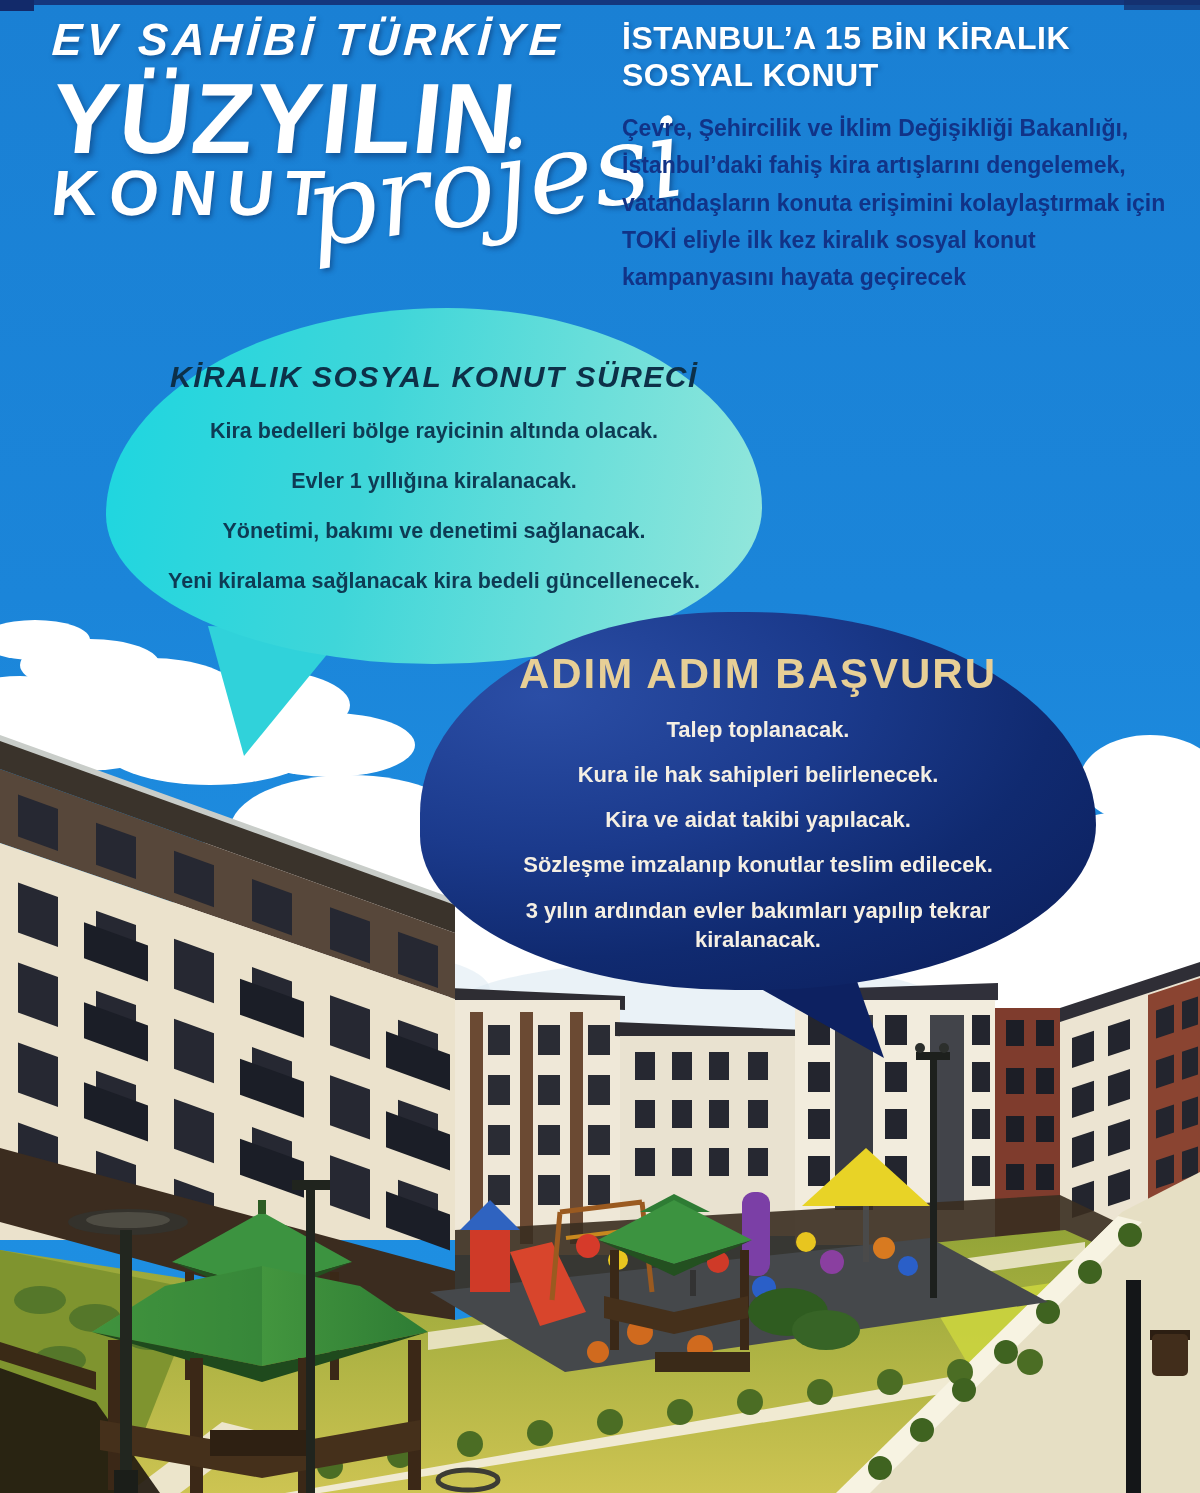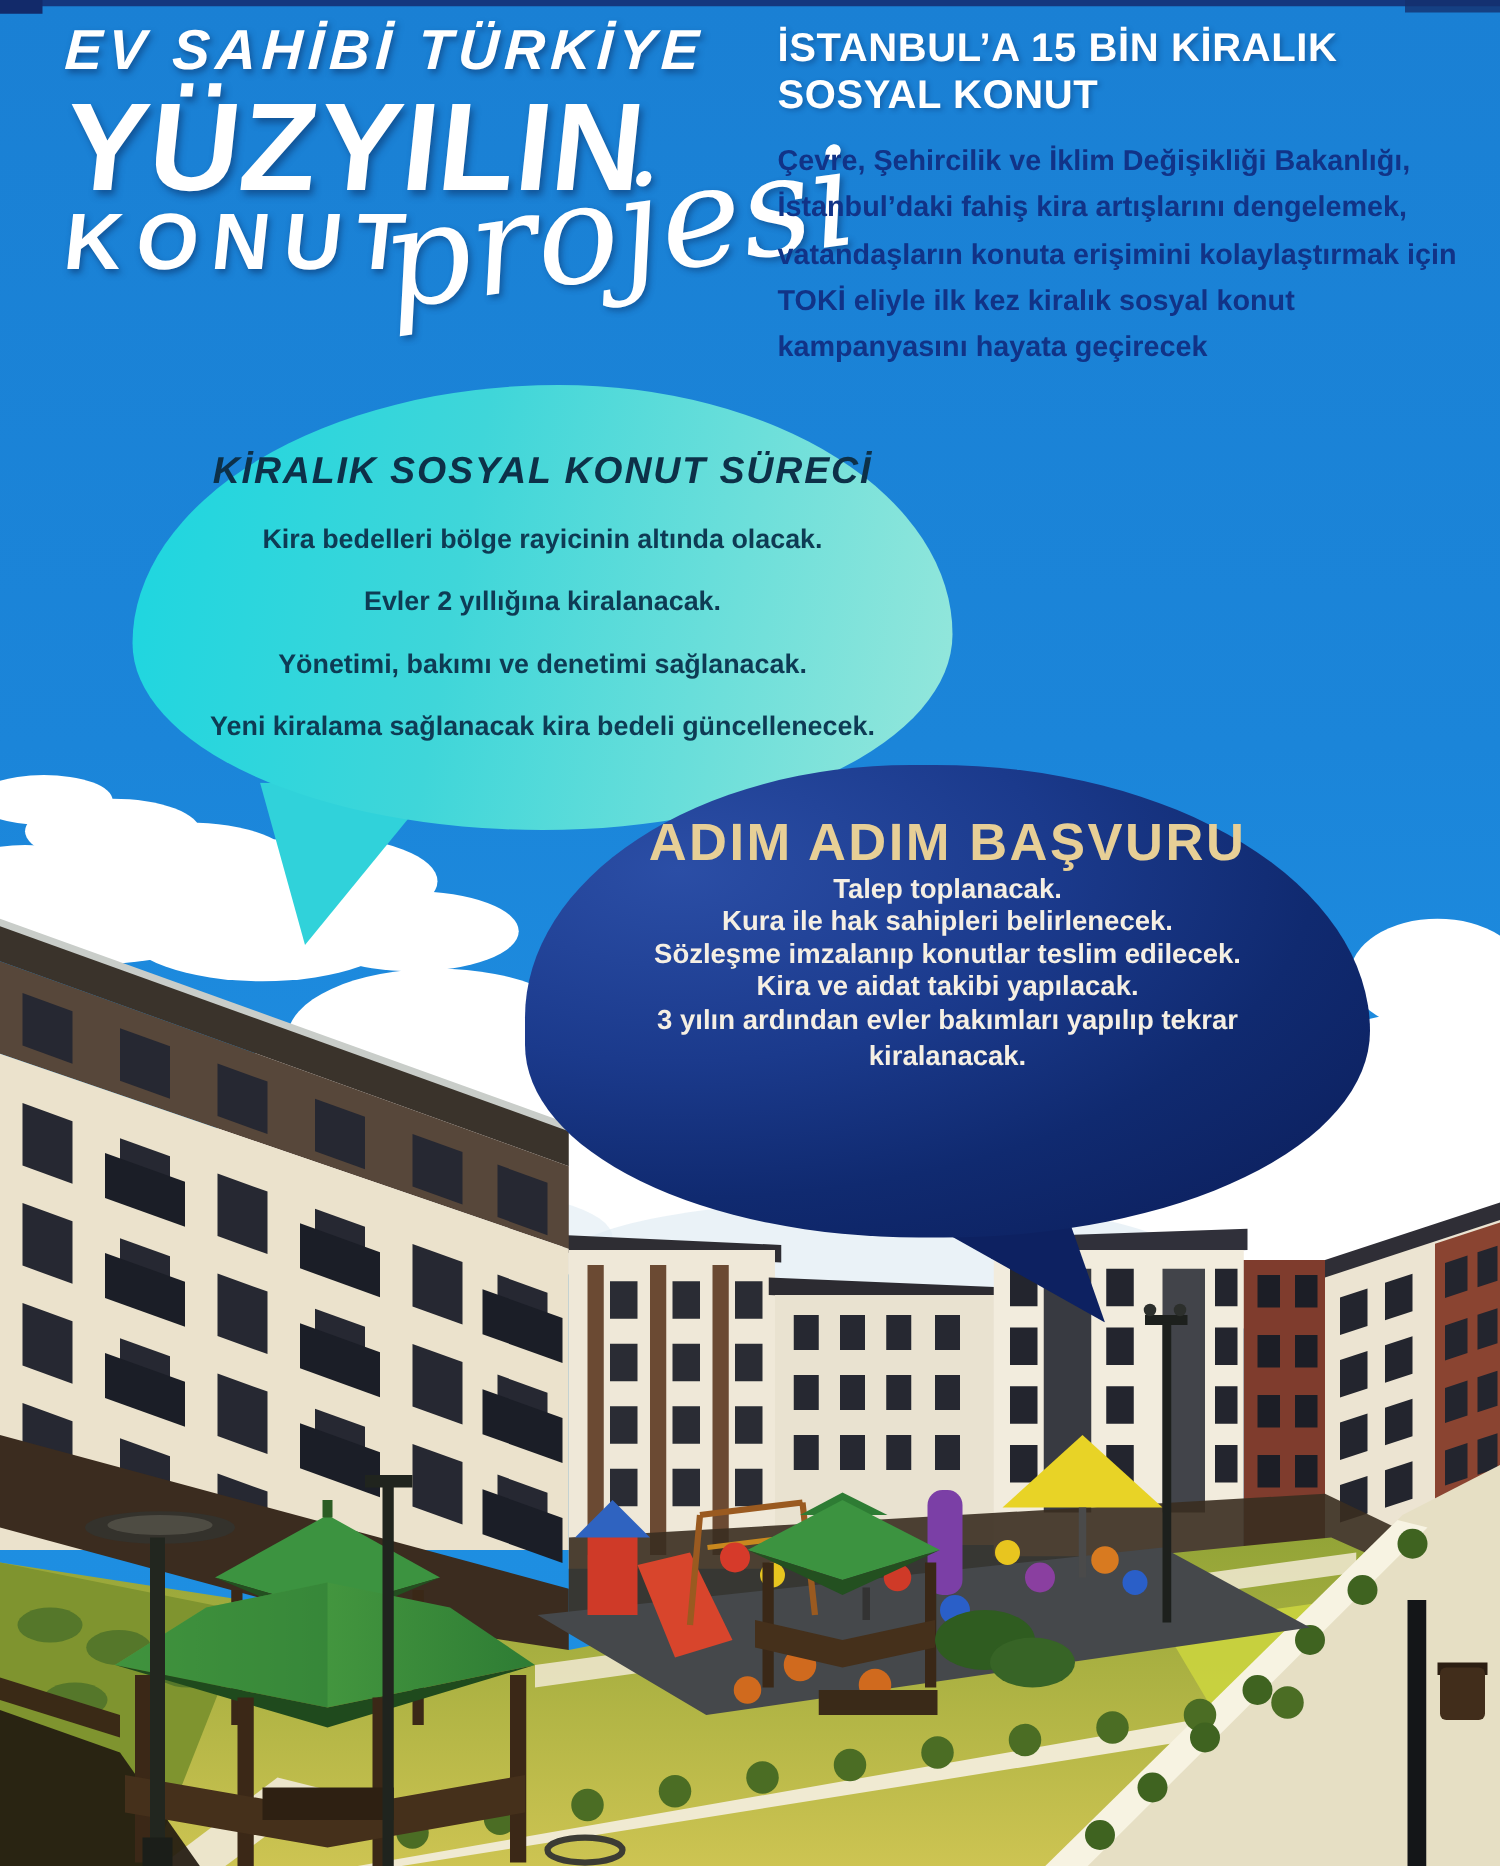--- a/index.html
+++ b/index.html
@@ -46,21 +46,21 @@
   .bubble-item-cyan { margin-top:25px; font-size:21.5px; font-weight:bold; color:#0e3b54; white-space:nowrap; }
 
   
   .bubble-navy { position:absolute; left:420px; top:612px; width:676px; height:378px; z-index:3;
     background:radial-gradient(130% 120% at 18% 22%, #2b4ea6 0%, #1b3a8c 34%, #102a70 58%, #0c1f5c 85%);
     border-radius:47% 53% 52% 48% / 55% 58% 45% 42%; }
   .tail-navy { position:absolute; left:628px; top:898px; width:256px; height:160px; z-index:2;
     background:#0d2161; clip-path:polygon(2% 12%, 78% 0%, 100% 100%); }
   .bubble-navy-content { position:absolute; left:448px; top:650px; width:620px; text-align:center; z-index:4; }
   .bubble-title-navy { font-size:42px; font-weight:bold; letter-spacing:2px; color:#e7cf96; }
-  .bubble-item-navy { font-size:22px; font-weight:bold; color:#f5efe3; white-space:nowrap; }
+  .bubble-item-navy { margin-top:19px; font-size:22px; font-weight:bold; color:#f5efe3; white-space:nowrap; }
   .bubble-item-navy.wrap { white-space:normal; max-width:560px; margin-left:auto; margin-right:auto; line-height:1.3; }
 </style>
 </head>
 <body>
 
 <div class="poster">
 
   <div class="top-strip"></div>
   <div class="top-strip-left"></div>
   <div class="top-strip-right"></div>
@@ -378,29 +378,29 @@
       <span>SOSYAL KONUT</span>
     </div>
     <p class="headline-body">Çevre, Şehircilik ve İklim Değişikliği Bakanlığı, İstanbul’daki fahiş kira artışlarını dengelemek, vatandaşların konuta erişimini kolaylaştırmak için TOKİ eliyle ilk kez kiralık sosyal konut kampanyasını hayata geçirecek</p>
   </div>
 
   <div class="tail-cyan"></div>
   <div class="bubble-cyan"></div>
   <div class="bubble-cyan-content">
     <div class="bubble-title-cyan">KİRALIK SOSYAL KONUT SÜRECİ</div>
     <div class="bubble-item-cyan">Kira bedelleri bölge rayicinin altında olacak.</div>
-    <div class="bubble-item-cyan">Evler 2 yıllığına kiralanacak.</div>
+    <div class="bubble-item-cyan">Evler 1 yıllığına kiralanacak.</div>
     <div class="bubble-item-cyan">Yönetimi, bakımı ve denetimi sağlanacak.</div>
     <div class="bubble-item-cyan">Yeni kiralama sağlanacak kira bedeli güncellenecek.</div>
   </div>
 
   <div class="tail-navy"></div>
   <div class="bubble-navy"></div>
   <div class="bubble-navy-content">
     <div class="bubble-title-navy">ADIM ADIM BAŞVURU</div>
     <div class="bubble-item-navy">Talep toplanacak.</div>
     <div class="bubble-item-navy">Kura ile hak sahipleri belirlenecek.</div>
+    <div class="bubble-item-navy">Kira ve aidat takibi yapılacak.</div>
     <div class="bubble-item-navy">Sözleşme imzalanıp konutlar teslim edilecek.</div>
-    <div class="bubble-item-navy">Kira ve aidat takibi yapılacak.</div>
     <div class="bubble-item-navy wrap">3 yılın ardından evler bakımları yapılıp tekrar kiralanacak.</div>
   </div>
 
 </div>
 
 </body></html>

